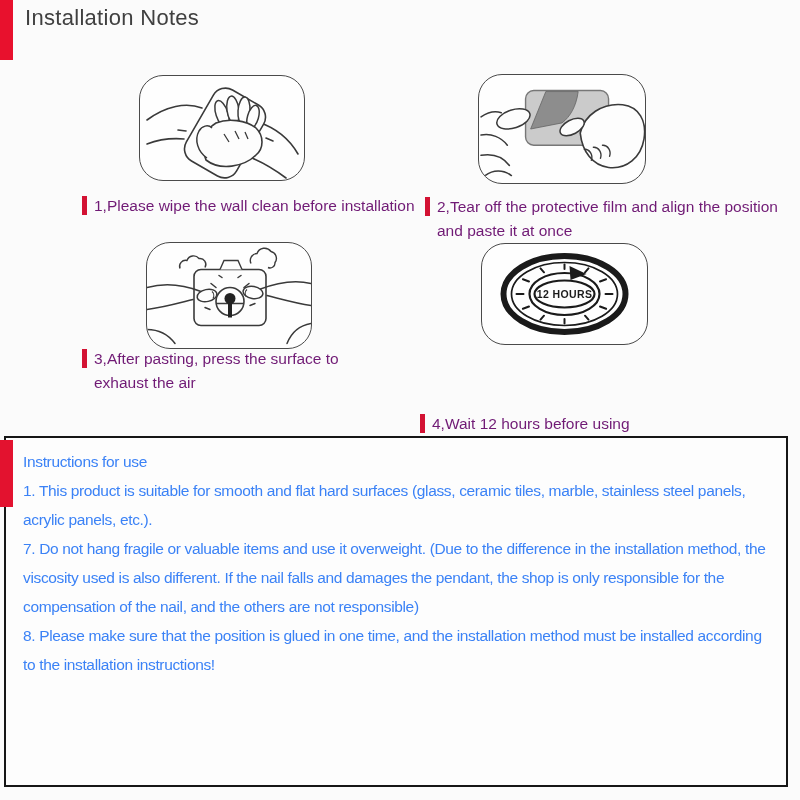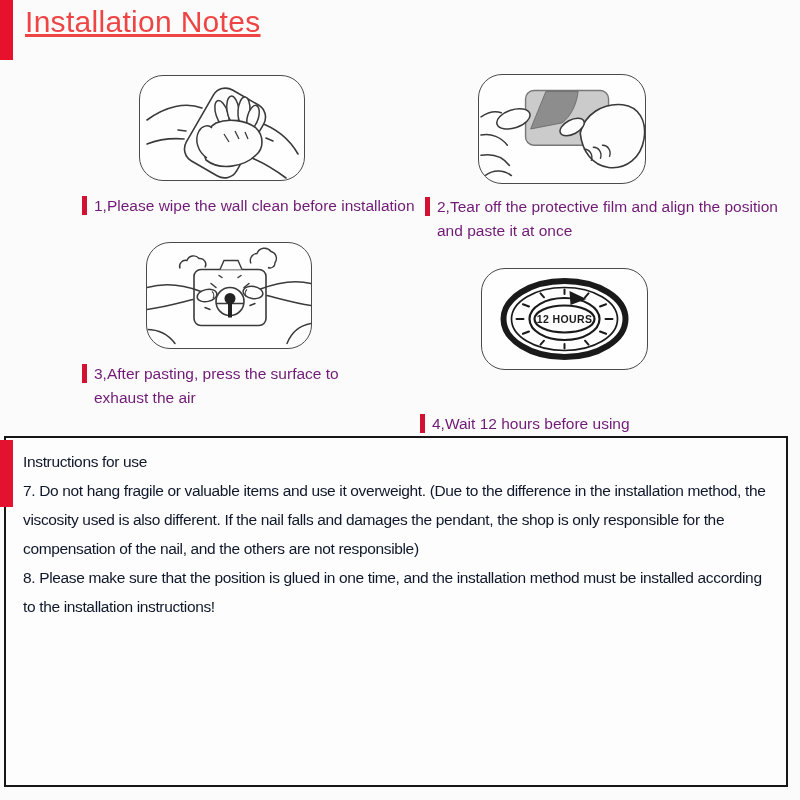--- a/index.html
+++ b/index.html
@@ -8,59 +8,58 @@
     position:relative; width:800px; height:800px; margin:0 auto;
     background:#fbfbfb; overflow:hidden;
     font-family:"Liberation Sans", sans-serif; color:#222;
   }
   
   .header-accent {
     position:absolute; left:0; top:0; width:13px; height:60px; background:#e8112d;
   }
   .page-title {
     position:absolute; left:25px; top:5px; margin:0;
-    font-size:30px; font-weight:400; color:#ef4444; letter-spacing:.3px;
+    font-size:22px; font-weight:400; color:#404040; letter-spacing:.3px;
     white-space:nowrap;
-    text-decoration:underline;
   }
   
   .illus {
     position:absolute; border:1.5px solid #4a4a4a; border-radius:24px;
     background:#fefefe; overflow:hidden;
   }
   .illus svg { display:block; width:100%; height:100%; }
   .illus-1 { left:139px; top:75px;  width:164px; height:104px; }
   .illus-2 { left:478px; top:74px;  width:166px; height:108px; }
   .illus-3 { left:146px; top:242px; width:164px; height:105px; }
-  .illus-4 { left:481px; top:243px; width:165px; height:100px;margin-top:25px; }
+  .illus-4 { left:481px; top:243px; width:165px; height:100px; }
   
   .caption {
     position:absolute; display:flex; gap:7px; align-items:flex-start;
     font-size:15.5px; line-height:24px; color:#701a75;
   }
   .caption .marker {
     flex:none; width:5px; height:19px; margin-top:2px; background:#d31233;
   }
   .cap-1 { left:82px;  top:194px; width:356px; }
   .cap-2 { left:425px; top:195px; width:372px; }
-  .cap-3 { left:82px;  top:362px; width:302px; }
+  .cap-3 { left:82px;  top:347px; width:302px; }
   .cap-4 { left:420px; top:367px; width:330px;margin-top:45px; }
   
   .instructions-box {
     position:absolute; left:4px; top:436px; width:784px; height:351px;
     border:2px solid #161616; background:#fdfdfd; box-sizing:border-box;
     padding:9px 18px 0 17px;
   }
   .instructions-accent {
     position:absolute; left:0; top:440px; width:13px; height:67px;
     background:#e3122f; z-index:2;
   }
   .instructions-box p {
     margin:0; font-size:15.5px; line-height:29px; letter-spacing:-0.35px;
-    color:#0f172a; max-width:748px;
+    color:#3b82f6; max-width:748px;
   }
 </style>
 </head>
 <body>
 
 <div class="page">
 
   <div class="header-accent"></div>
   <h1 class="page-title">Installation Notes</h1>
 
@@ -162,18 +161,19 @@
     <span class="marker"></span>
     <span>3,After pasting, press the surface to exhaust the air</span>
   </div>
   <div class="caption cap-4">
     <span class="marker"></span>
     <span>4,Wait 12 hours before using</span>
   </div>
 
   <div class="instructions-box">
     <p>Instructions for use</p>
+    <p>1. This product is suitable for smooth and flat hard surfaces (glass, ceramic tiles, marble, stainless steel panels, acrylic panels, etc.).</p>
     <p>7. Do not hang fragile or valuable items and use it overweight. (Due to the difference in the installation method, the viscosity used is also different. If the nail falls and damages the pendant, the shop is only responsible for the compensation of the nail, and the others are not responsible)</p>
     <p>8. Please make sure that the position is glued in one time, and the installation method must be installed according to the installation instructions!</p>
   </div>
   <div class="instructions-accent"></div>
 
 </div>
 
 </body></html>

